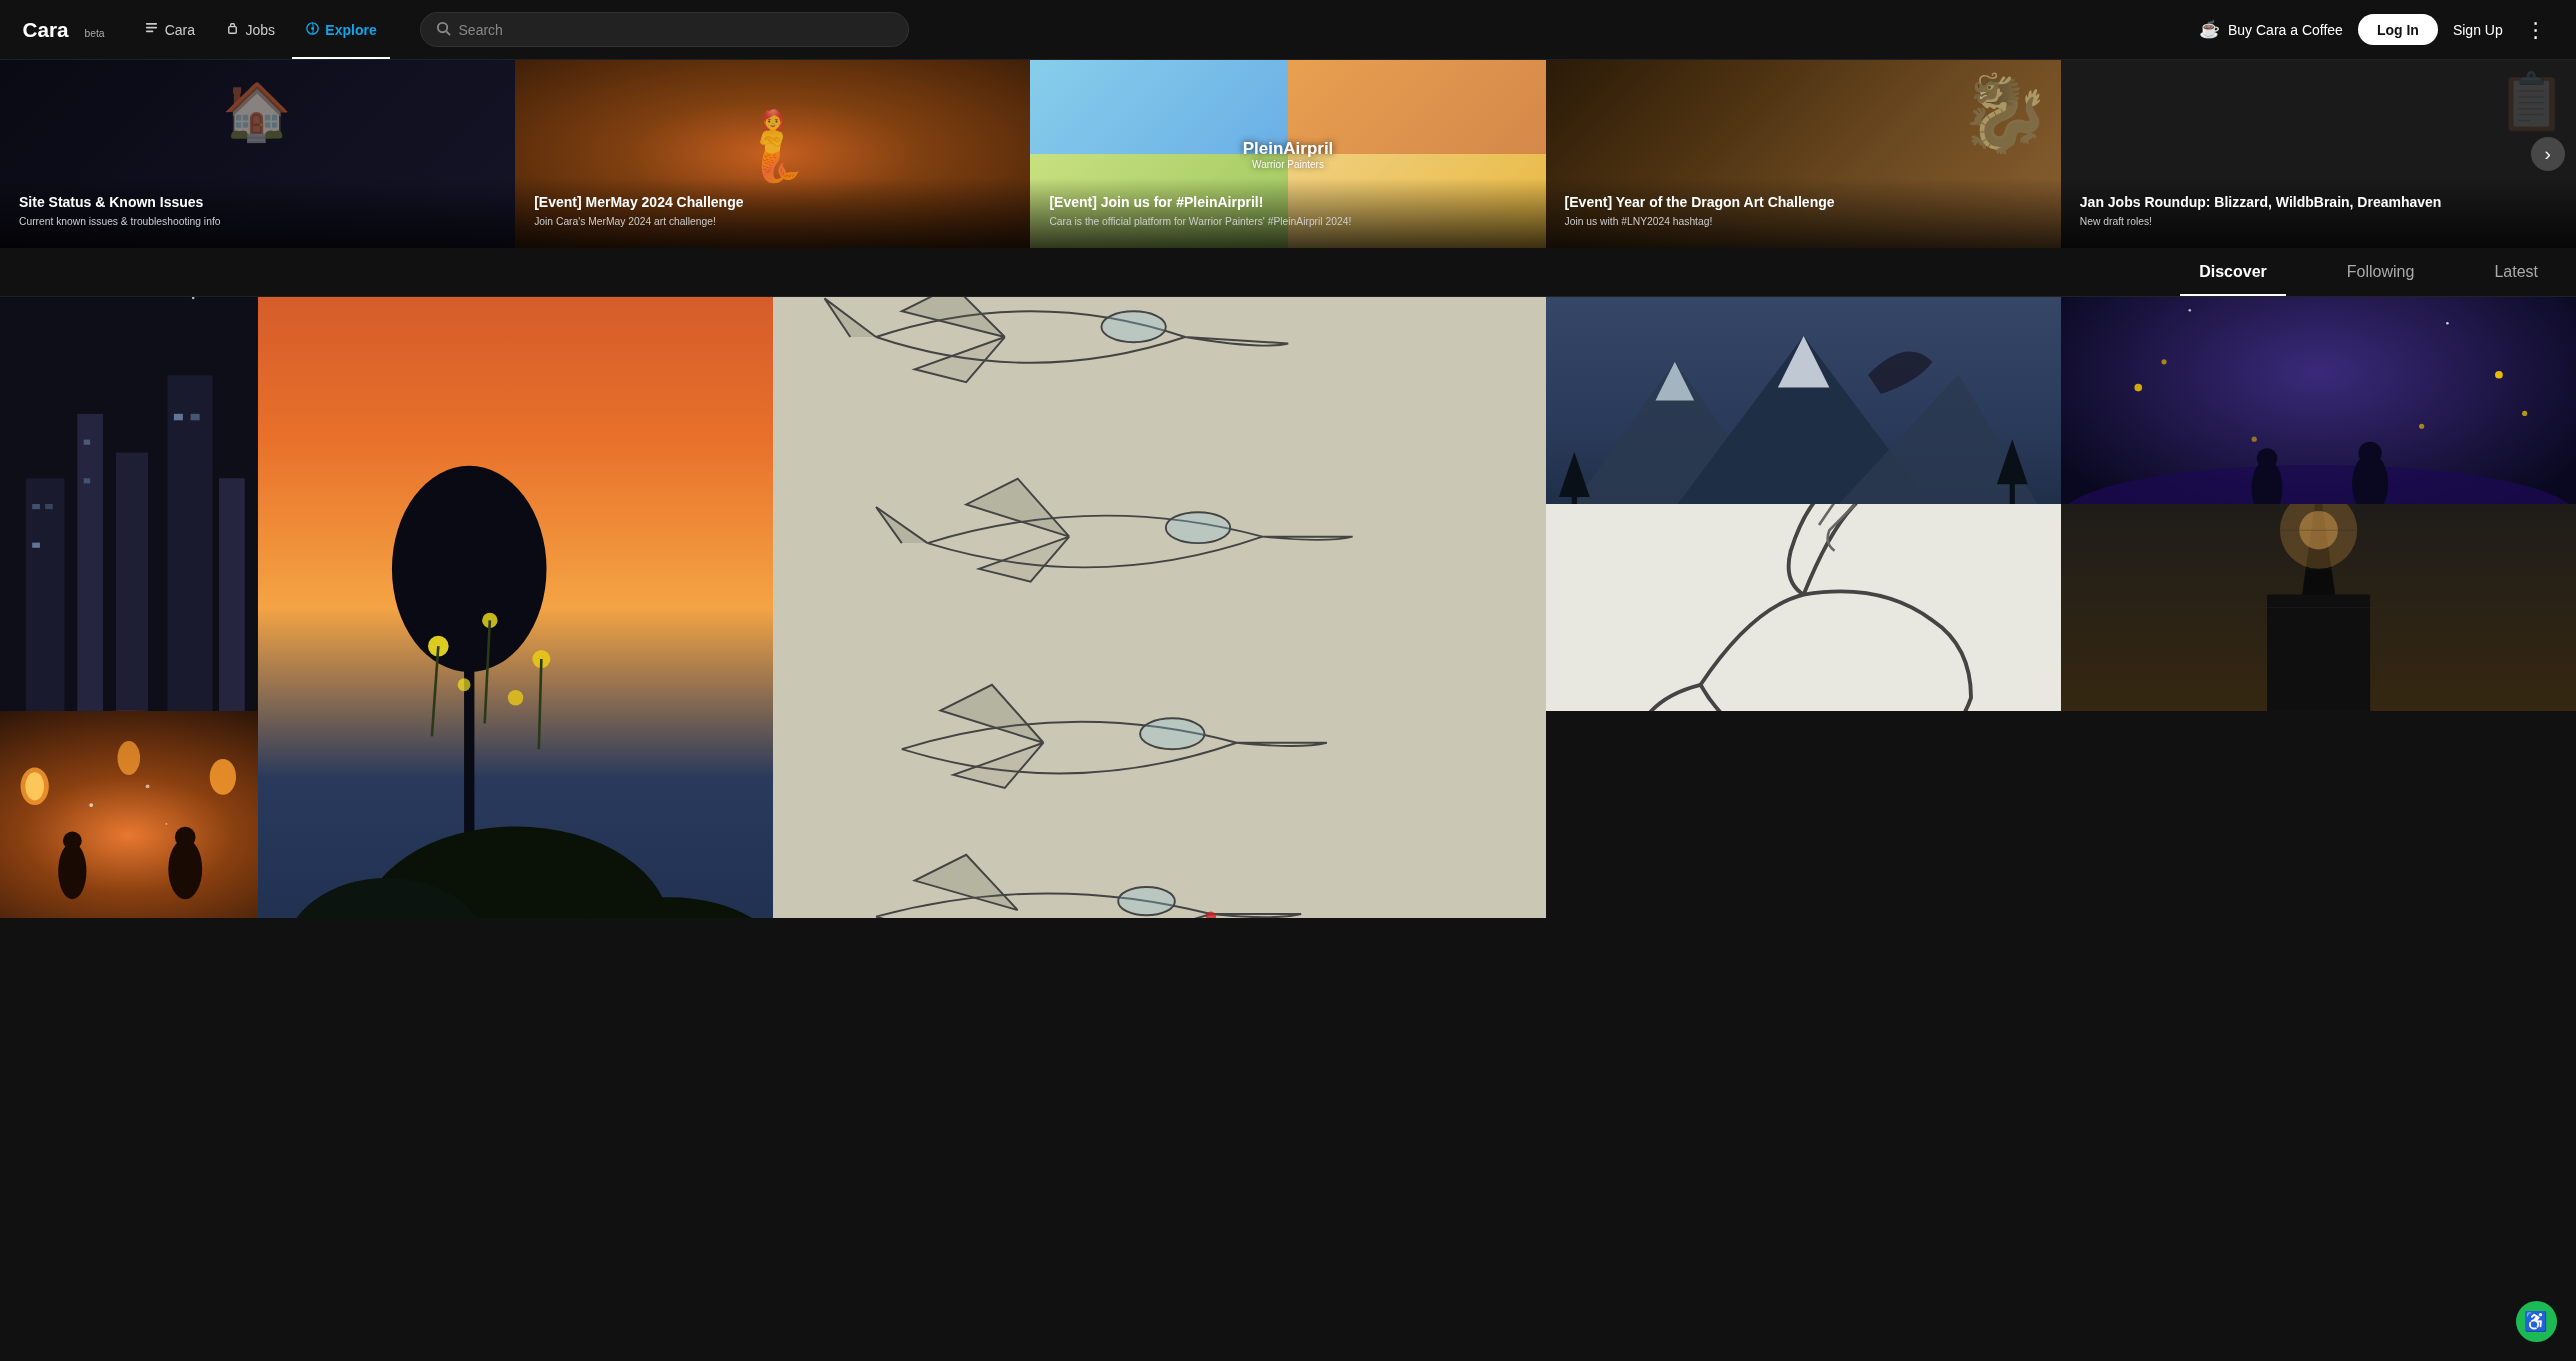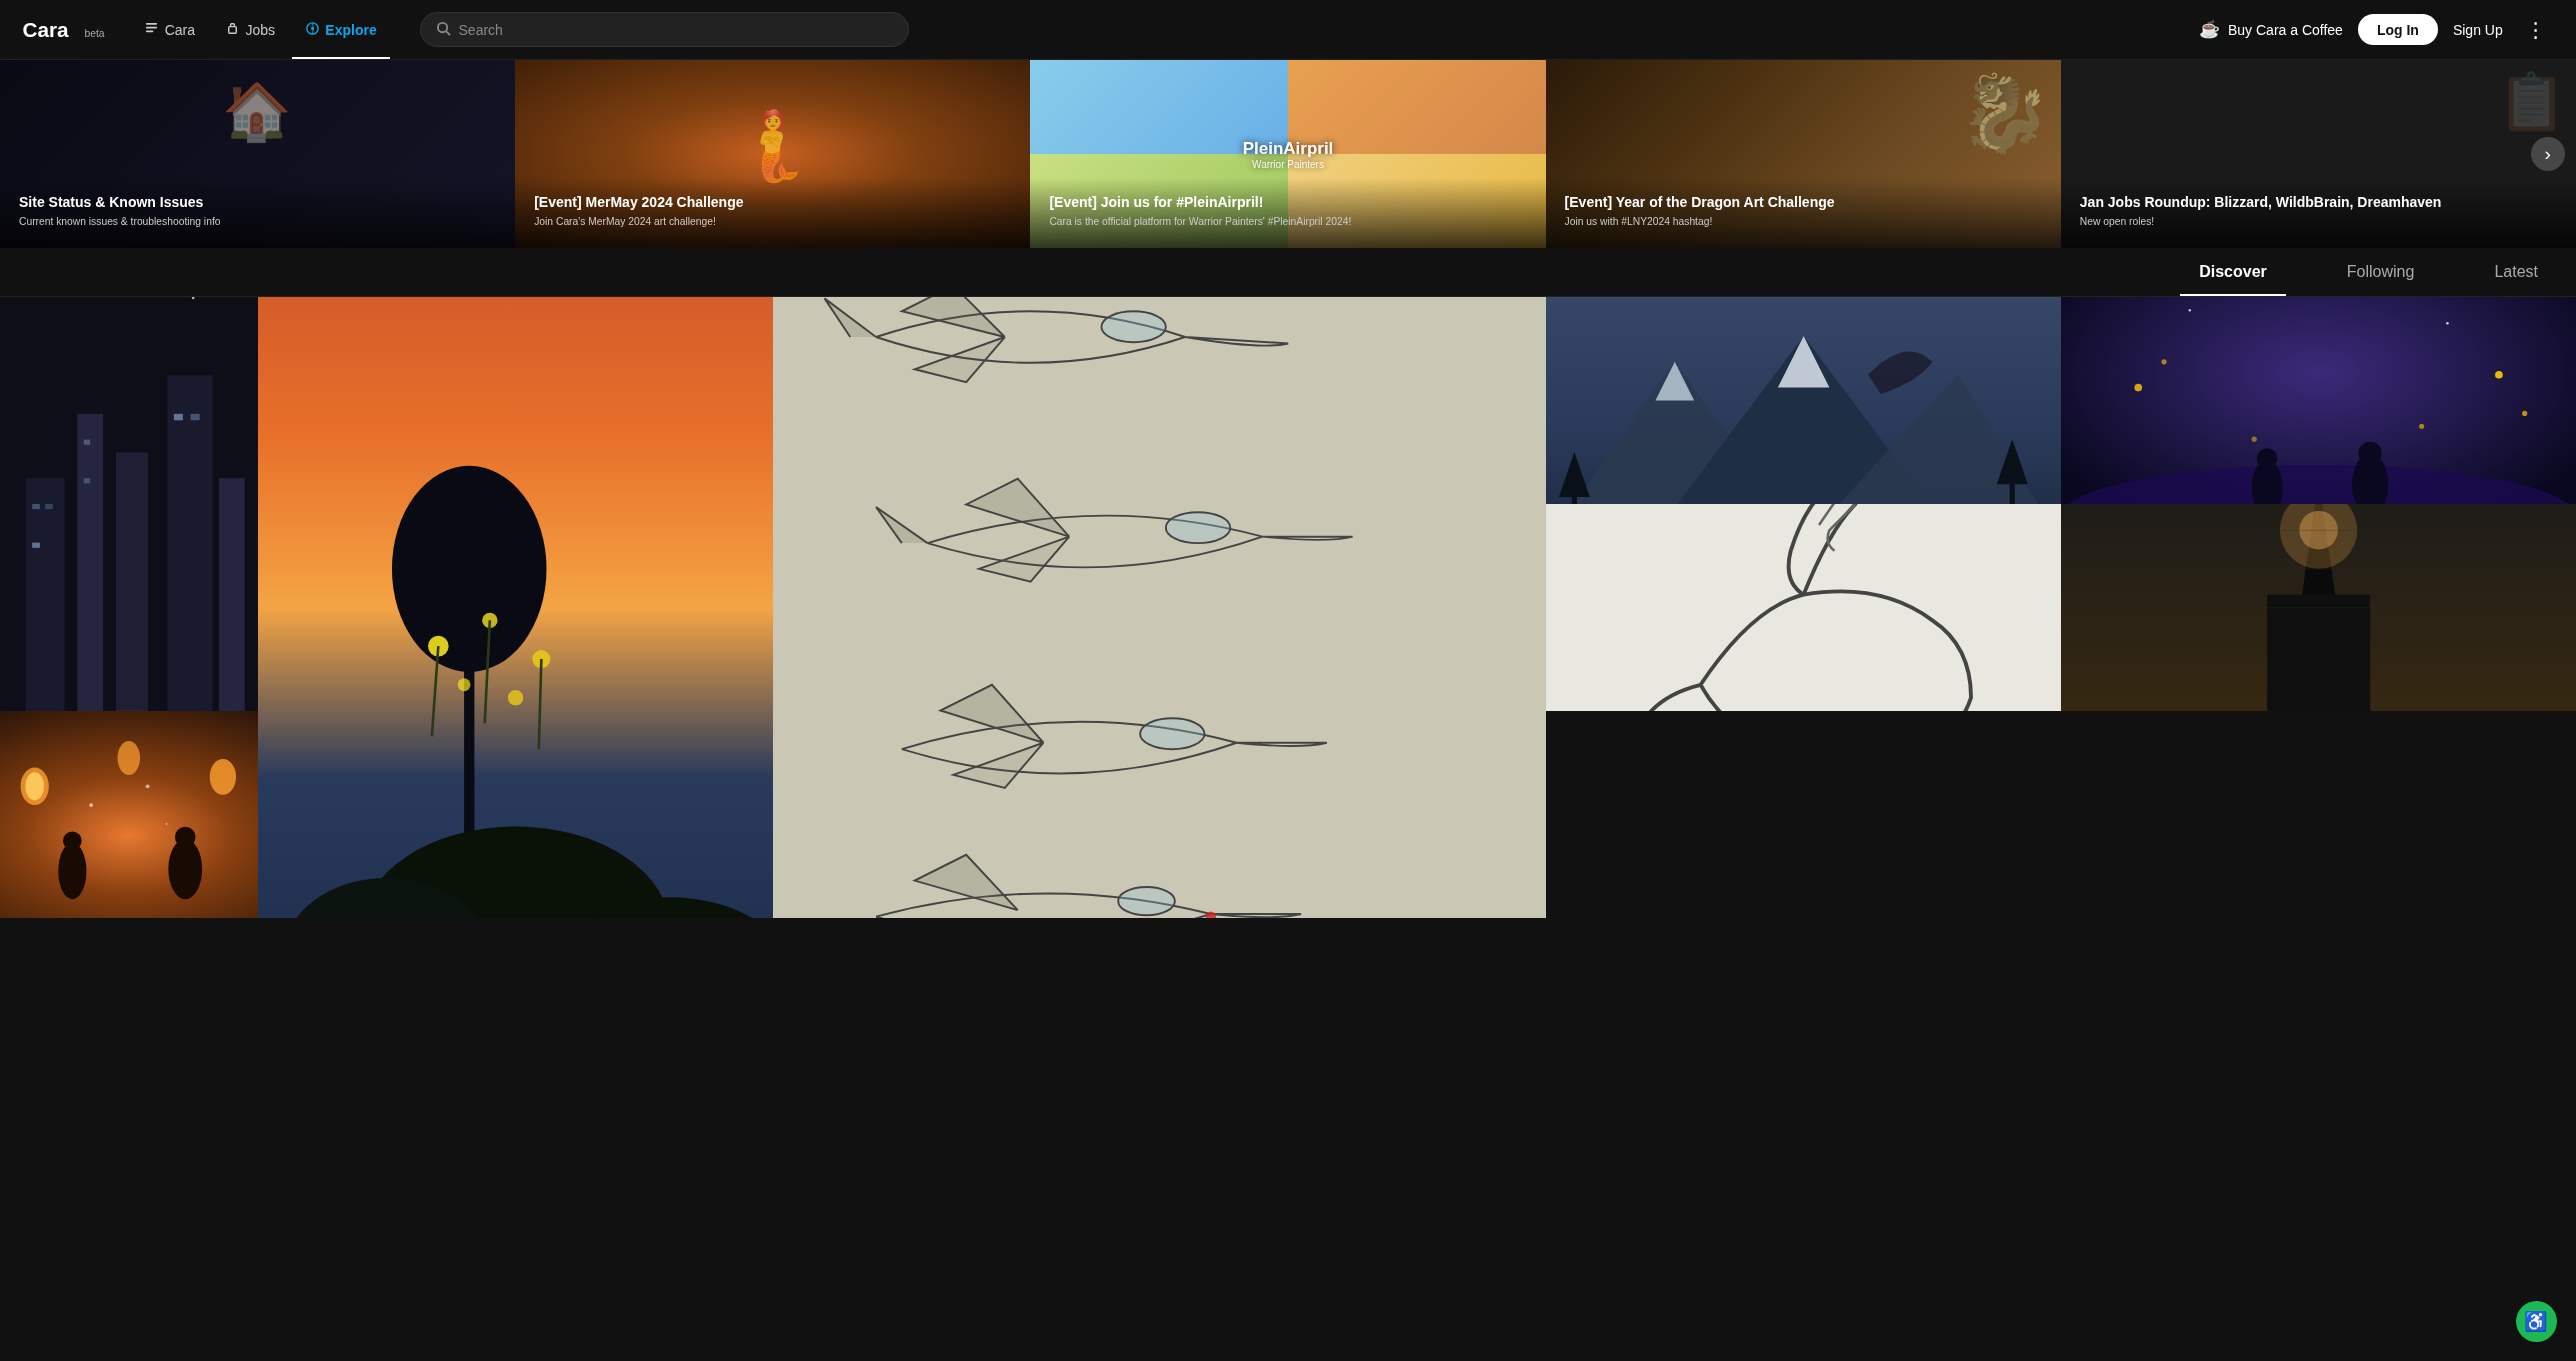--- a/index.html
+++ b/index.html
@@ -448,21 +448,21 @@
     <div class="bc-content">
       <div class="bc-title">[Event] Year of the Dragon Art Challenge</div>
       <div class="bc-desc">Join us with #LNY2024 hashtag!</div>
     </div>
   </div>
 
   <div class="bc janjobs-bg">
     <div class="janjobs-text">📋</div>
     <div class="bc-content">
       <div class="bc-title">Jan Jobs Roundup: Blizzard, WildbBrain, Dreamhaven</div>
-      <div class="bc-desc">New open roles!</div>
+      <div class="bc-desc">New draft roles!</div>
     </div>
   </div>
 
   <button class="banner-arrow">›</button>
 </div>
 
 <div class="tabs-section">
   <button class="tab-btn active">Discover</button>
   <button class="tab-btn">Following</button>
   <button class="tab-btn">Latest</button>

